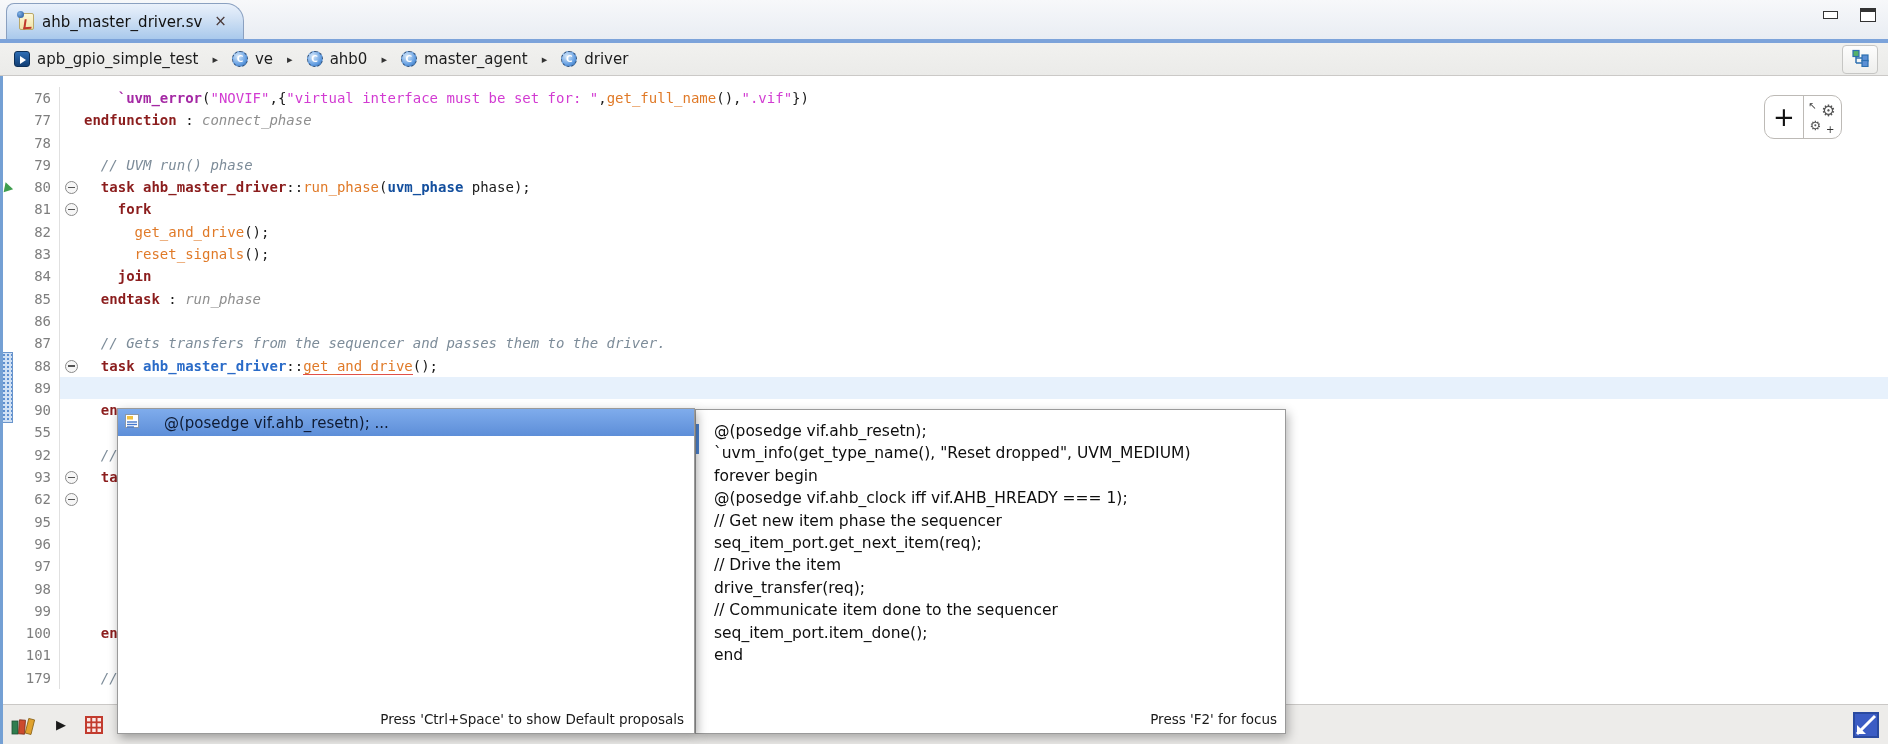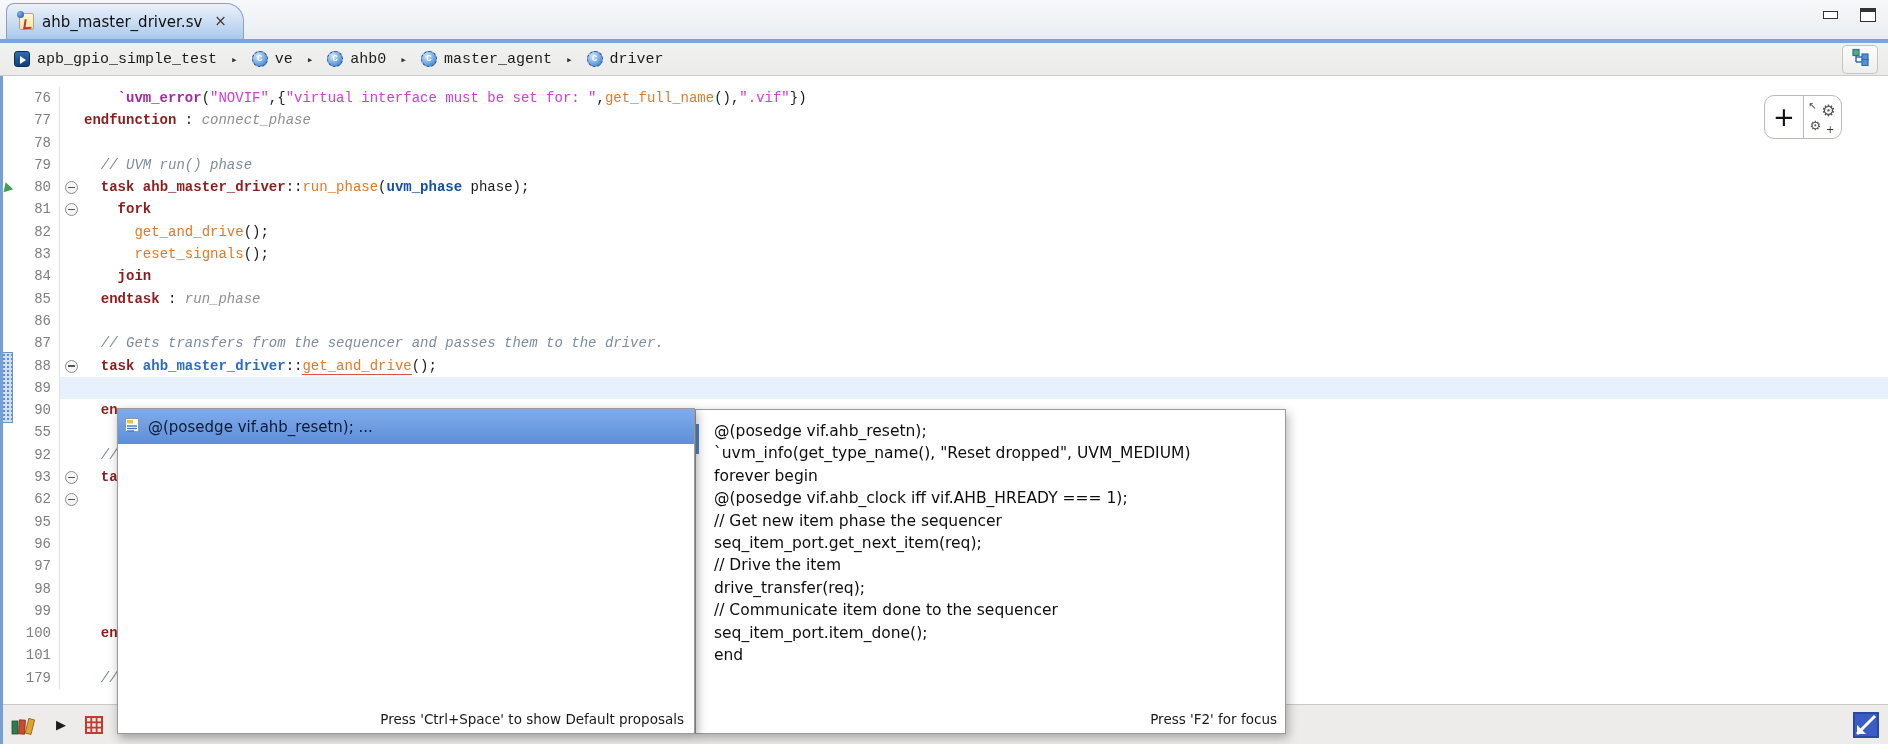--- a/index.html
+++ b/index.html
@@ -24,40 +24,40 @@
   .tab-title { white-space:nowrap; }
   .tab-close { font-size:15px; color:#4a3a3a; margin-left:4px; cursor:pointer; line-height:1; }
   .win-controls { position:absolute; right:12px; top:8px; display:flex; gap:22px; align-items:center; }
   .icon-minimize { width:15px; height:8px; border:1.5px solid #333; background:#fff; }
   .icon-maximize { width:16px; height:14px; border:1.5px solid #333; border-top:4px solid #333; background:#fff; }
   .tab-underline { position:absolute; left:0; top:39px; width:1888px; height:4px; background:#7ca3da; }
 
   
   .breadcrumb { position:absolute; left:0; top:43px; width:1888px; height:33px;
                 background:linear-gradient(180deg,#f1f1ef,#ebebe9); border-bottom:1px solid #cbc9c7;
-                display:flex; align-items:center; padding-left:10px; font-size:15px; color:#1c1c1c;font-family:Liberation Mono, monospace; }
+                display:flex; align-items:center; padding-left:10px; font-size:15px; color:#1c1c1c; }
   .crumb { display:flex; align-items:center; gap:7px; cursor:pointer; padding:2px 4px; }
   .crumb-sep { margin:0 10px; font-size:11px; color:#333; }
   .icon-test { position:relative; width:16px; height:16px; border-radius:3px;
                background:linear-gradient(180deg,#2d6db5,#123f75); border:1px solid #0d2f57; }
   .icon-test::before { content:""; position:absolute; left:5px; top:4px; width:0; height:0;
                border-left:6px solid #fff; border-top:4px solid transparent; border-bottom:4px solid transparent; }
   .icon-class { position:relative; width:16px; height:16px; border-radius:50%;
                 background:radial-gradient(circle at 35% 30%,#d6e8fa,#5f9be0 65%,#2f639e);
                 border:1px dashed #2f4f78; color:#fff; font-size:9px; font-weight:bold;
                 display:flex; align-items:center; justify-content:center; }
   .hier-btn { position:absolute; right:10px; top:2px; width:36px; height:29px;
               background:linear-gradient(180deg,#fdfdfd,#eeeeec); border:1px solid #c6c6c4;
               border-radius:4px; display:flex; align-items:center; justify-content:center; cursor:pointer; }
 
   
   .editor { position:absolute; left:0; top:76px; width:1888px; height:628px; background:#fff;
             font-family:"DejaVu Sans Mono","Liberation Mono",monospace; font-size:14px; }
   .left-edge { position:absolute; left:0; top:76px; width:3px; height:668px; background:#74a0d4; z-index:30; }
-  .lines { position:absolute; left:0; top:11px; width:100%;font-family:Liberation Mono, monospace; }
+  .lines { position:absolute; left:0; top:11px; width:100%; }
   .row { display:flex; height:22.3px; align-items:center; }
   .ruler { width:14px; height:100%; flex:0 0 auto; position:relative; }
   .ruler.arrow::before { content:""; position:absolute; left:2px; top:6px; width:0; height:0;
         border-left:5px solid transparent; border-right:5px solid transparent;
         border-bottom:9px solid #3f9e4f; transform:rotate(-18deg); }
   .num { width:46px; flex:0 0 auto; text-align:right; padding-right:8px; color:#7e7e7e;
          border-right:1px solid #e0e0e0; height:100%; line-height:22.3px; cursor:pointer; }
   .fold { width:24px; flex:0 0 auto; height:100%; position:relative; }
   .fold.has-fold::before { content:""; position:absolute; left:5px; top:5px; width:11px; height:11px;
          border:1px solid #8a8a8a; border-radius:50%; background:#f6f6f6; }
@@ -87,21 +87,21 @@
   .ft-plus { font-size:26px; color:#111; font-weight:400; }
   .gears { position:relative; width:24px; height:24px; color:#555; }
   .g1 { position:absolute; right:-1px; top:-4px; font-size:16px; }
   .g2 { position:absolute; left:-1px; bottom:-4px; font-size:13px; }
   .g-plus { position:absolute; right:0; bottom:-6px; font-size:10px; color:#333; }
   .g-arrow { position:absolute; left:-2px; top:-5px; font-size:10px; color:#333; }
 
   
   .popup { position:absolute; left:117px; top:408px; width:578px; height:326px; background:#fff;
            border:1px solid #9a9a9a; box-shadow:2px 4px 10px rgba(0,0,0,.35); z-index:20; }
-  .proposal { height:35px; display:flex; align-items:center; gap:8px; padding:0 6px;
+  .proposal { height:27px; display:flex; align-items:center; gap:24px; padding:0 6px;
               background:linear-gradient(180deg,#7facec,#5d8ed8); cursor:pointer; }
   .proposal-label { font-size:15px; color:#0f1b33; white-space:nowrap; }
   .popup-hint { position:absolute; right:10px; bottom:6px; font-size:13.5px; color:#1a1a1a; }
 
   
   .preview { position:absolute; left:695px; top:409px; width:591px; height:325px; background:#fff;
              border:1px solid #9a9a9a; box-shadow:2px 4px 10px rgba(0,0,0,.3); z-index:19; }
   .preview-caret { position:absolute; left:0; top:14px; width:3px; height:30px; background:#4d84d1; }
   .preview-body { padding:10px 8px 0 18px; font-size:15.5px; color:#0e0e0e; }
   .preview-line { line-height:22.4px; white-space:pre; }

